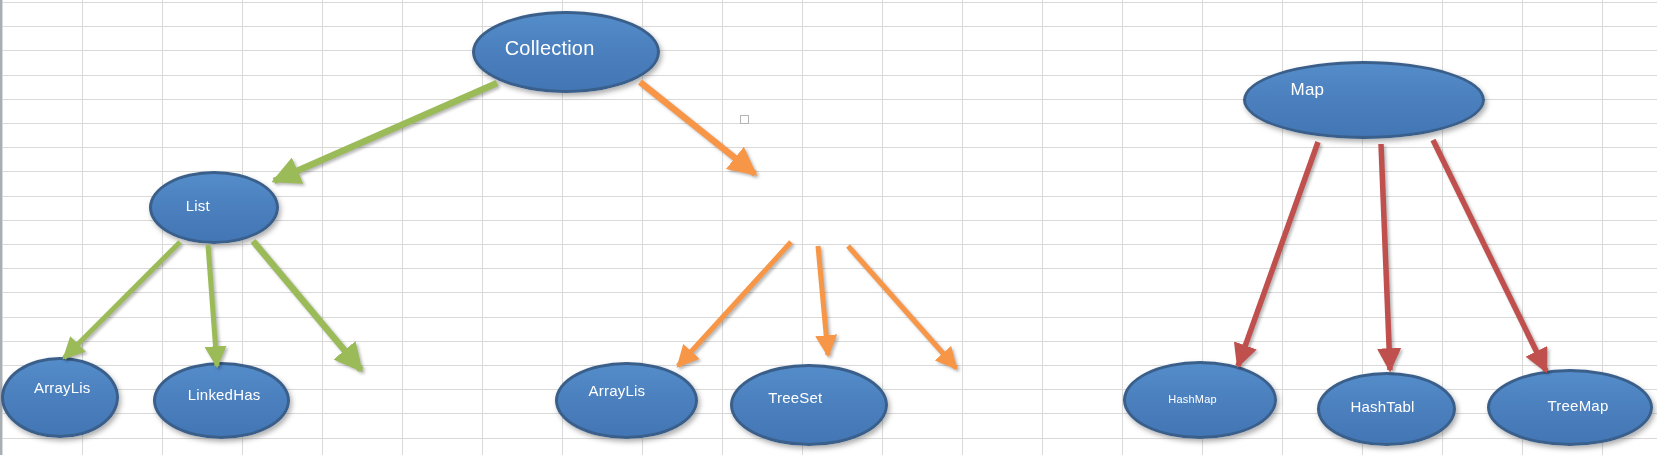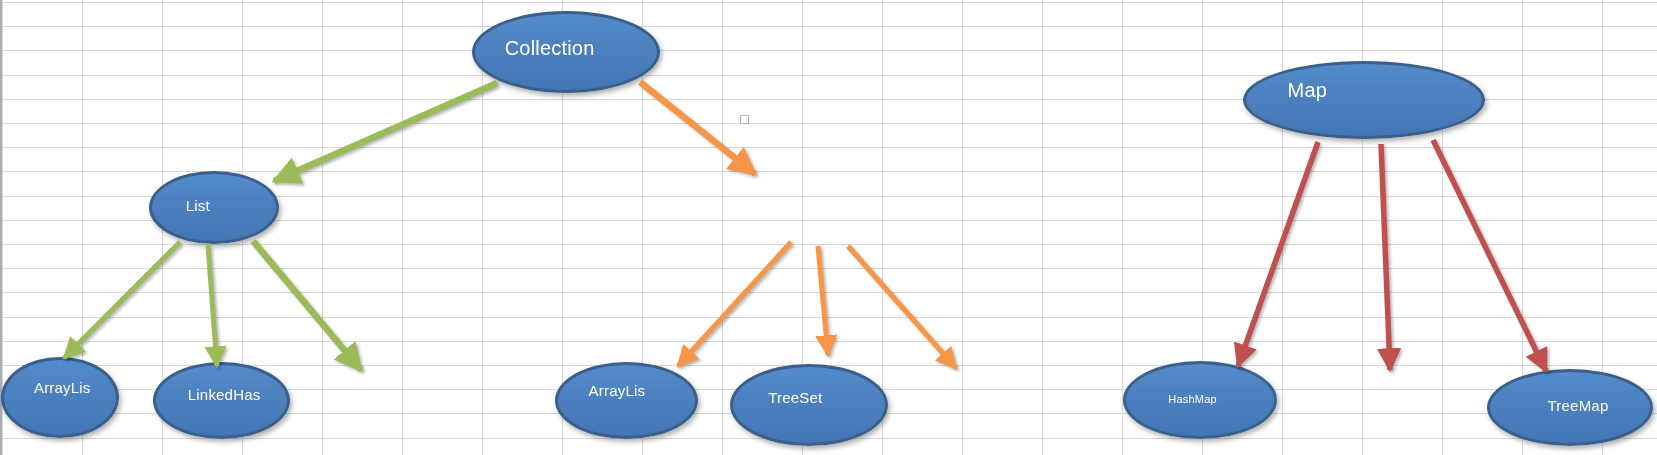--- a/index.html
+++ b/index.html
@@ -36,21 +36,21 @@
         <div class="lbl" style="left: 41%; top: 34%; font-size: 20px; color: rgb(255, 255, 255); margin-top: 8px;">
           <span>Collection</span>
         </div>
       </div>
       <div class="node" style="left: 149px; top: 171px; width: 130px; height: 73px;">
         <div class="lbl" style="left: 37%; top: 46%; font-size: 15px; color: rgb(255, 255, 255);">
           <span>List</span>
         </div>
       </div>
       <div class="node" style="left: 1243px; top: 61px; width: 242px; height: 78px;">
-        <div class="lbl" style="left: 26%; top: 36%; font-size: 20px; color: rgb(255, 255, 255);">
+        <div class="lbl" style="left: 26%; top: 36%; font-size: 17px; color: rgb(255, 255, 255);">
           <span>Map</span>
         </div>
       </div>
       <div class="node" style="left: 1px; top: 357px; width: 118px; height: 81px; padding-left: 7px;">
         <div class="lbl" style="left: 52%; top: 36%; font-size: 15px; color: rgb(255, 255, 255);">
           <span>ArrayLis</span>
         </div>
       </div>
       <div class="node" style="left: 153px; top: 362px; width: 137px; height: 77px;">
         <div class="lbl" style="left: 52%; top: 41%; font-size: 15px; color: rgb(255, 255, 255);">
@@ -63,20 +63,25 @@
         </div>
       </div>
       <div class="node" style="left: 730px; top: 364px; width: 158px; height: 82px;">
         <div class="lbl" style="left: 41%; top: 39%; font-size: 15px; color: rgb(255, 255, 255);">
           <span>TreeSet</span>
         </div>
       </div>
       <div class="node" style="left: 1123px; top: 361px; width: 154px; height: 78px;">
         <div class="lbl" style="left: 45%; top: 50%; font-size: 11px; color: rgb(255, 255, 255);">
           <span>HashMap</span>
+        </div>
+      </div>
+      <div class="node" style="left: 1317px; top: 372px; width: 139px; height: 74px;">
+        <div class="lbl" style="left: 47%; top: 46%; font-size: 15px; color: rgb(255, 255, 255);">
+          <span>HashTabl</span>
         </div>
       </div>
       <div class="node" style="left: 1487px; top: 369px; width: 166px; height: 77px;">
         <div class="lbl" style="left: 55%; top: 46%; font-size: 15px; color: rgb(255, 255, 255);">
           <span>TreeMap</span>
         </div>
       </div>
     </div>
   <svg class="arrows-layer" xmlns="http://www.w3.org/2000/svg" width="1657" height="455" viewBox="0 0 1657 455">
       <defs>

